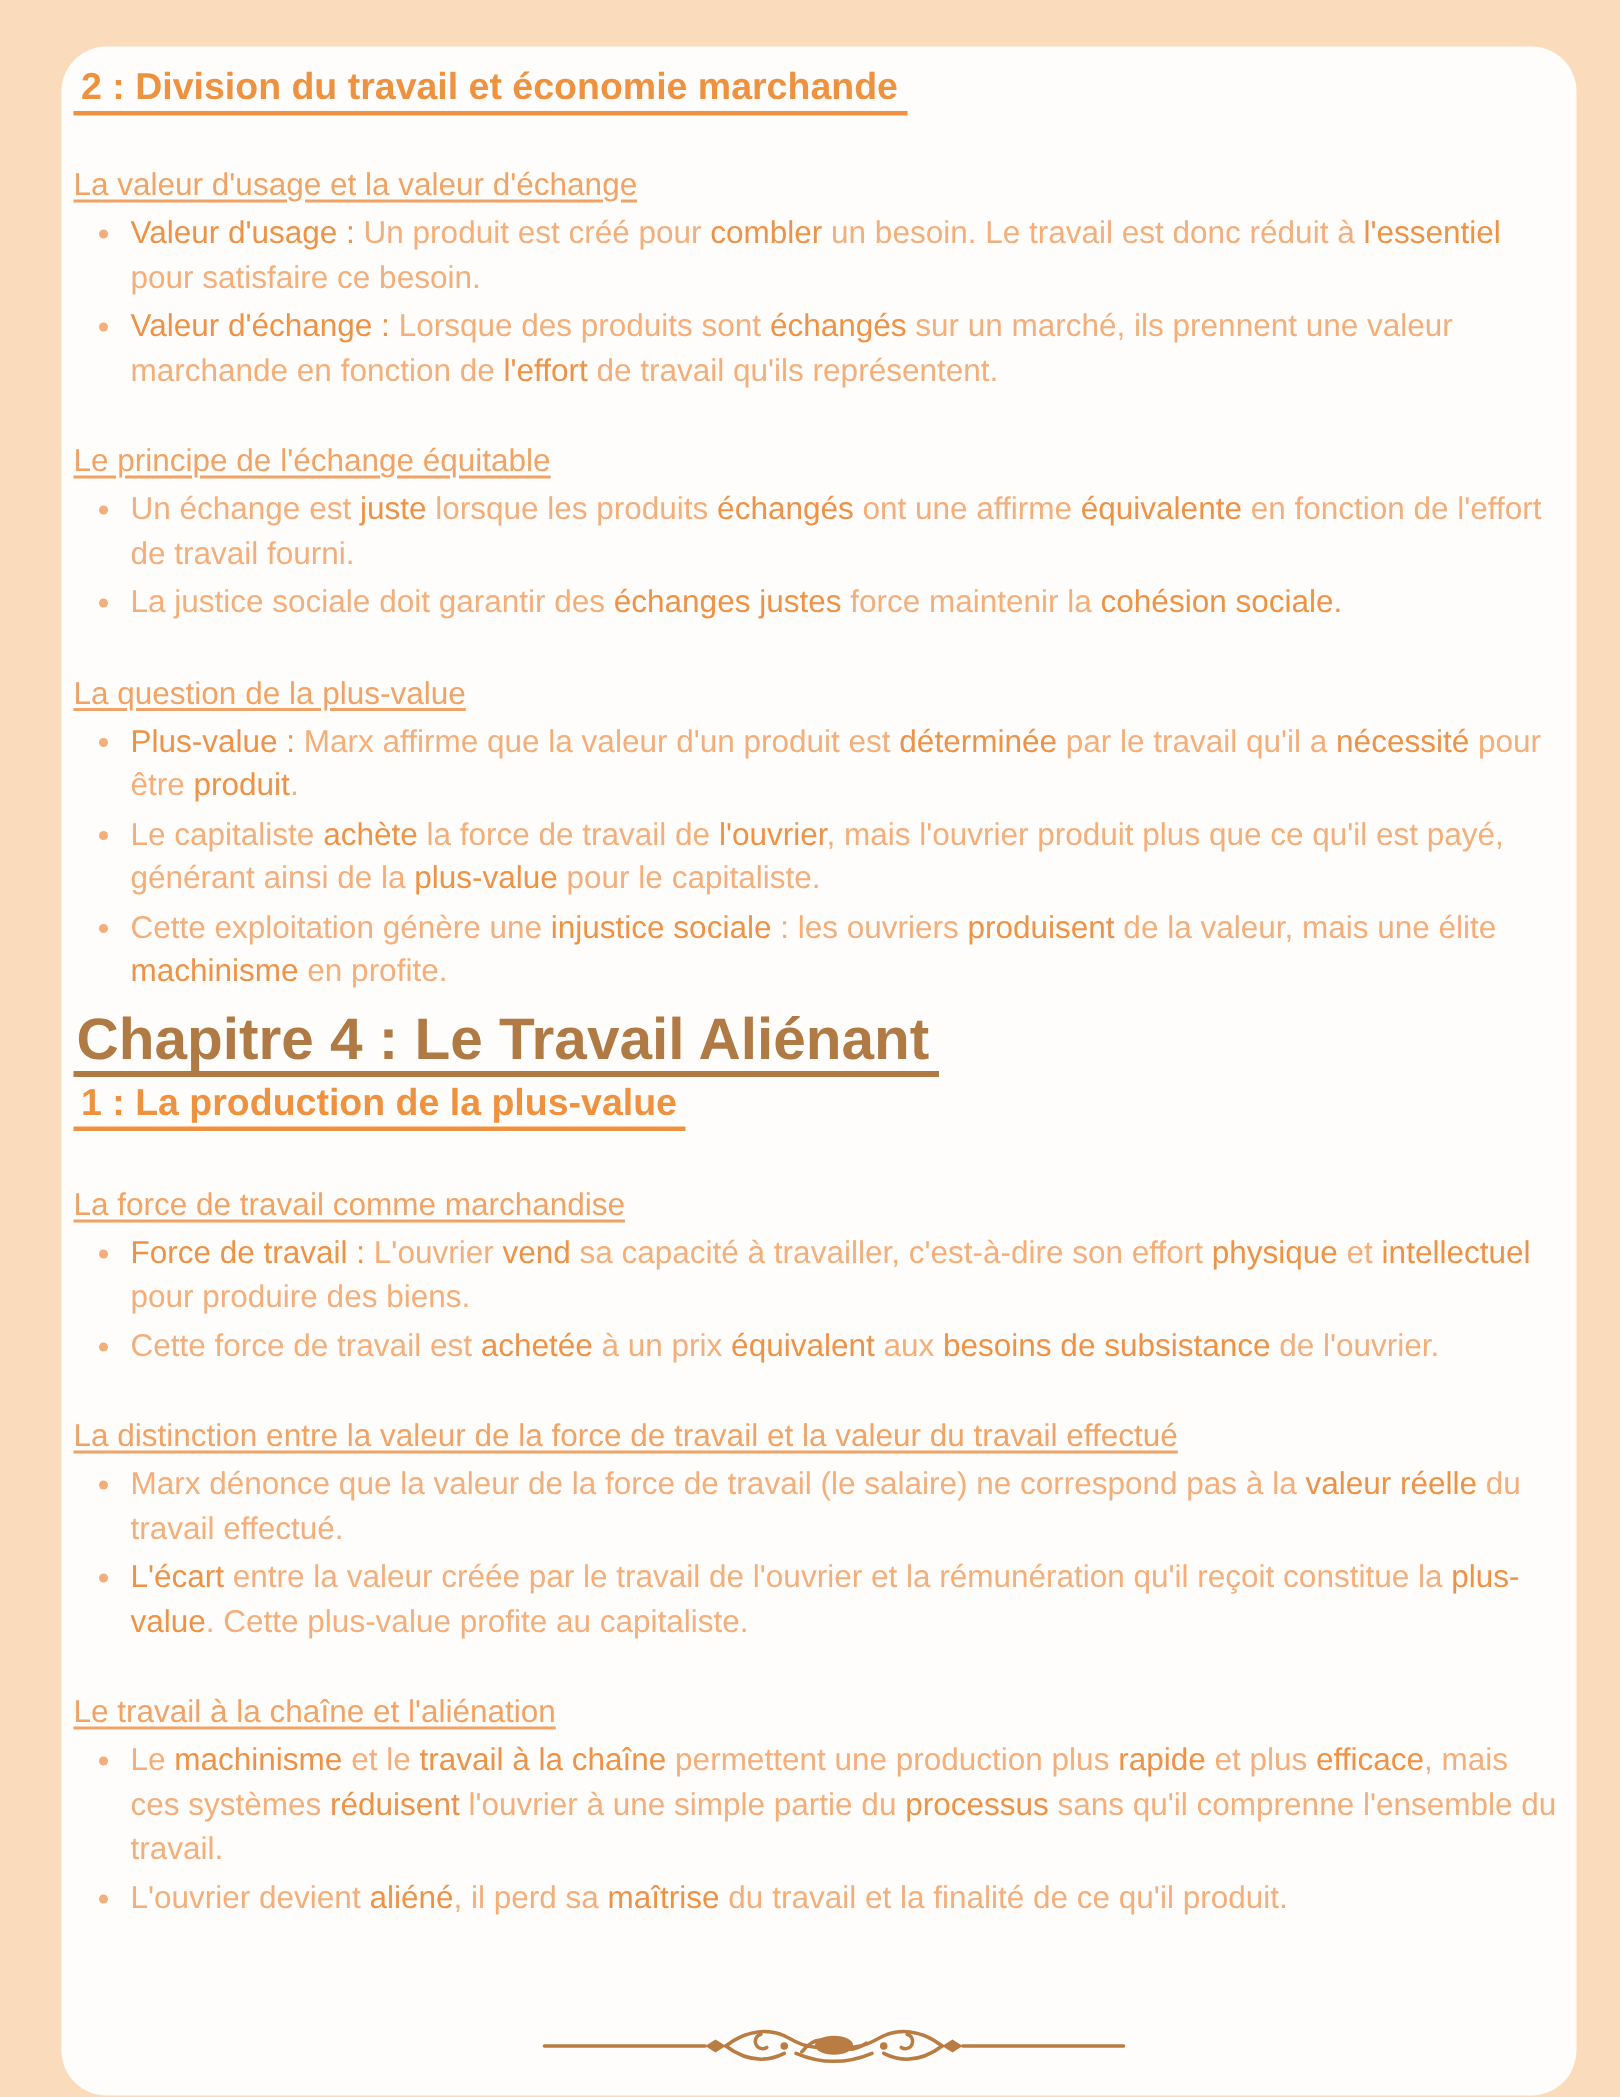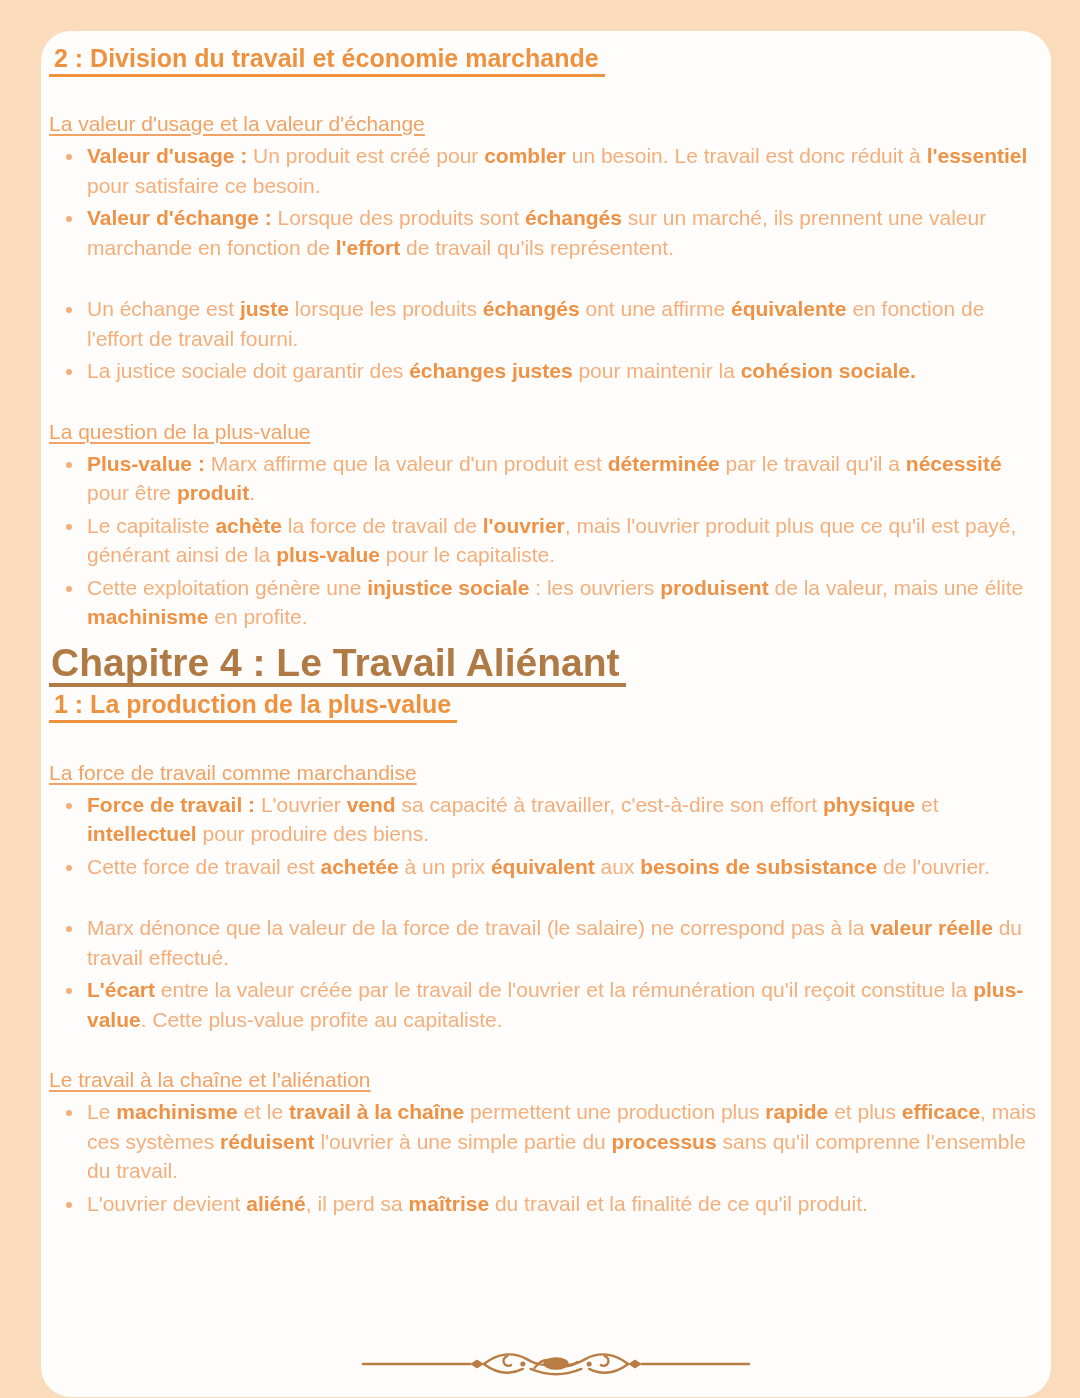--- a/index.html
+++ b/index.html
@@ -68,55 +68,55 @@
     list-style:disc;
   }
   ul.bullets li{
     font-size:21px;
     line-height:29.5px;
     color:var(--body);
     margin-bottom:3px;
     padding-left:2px;
   }
   ul.bullets li::marker{color:var(--body);}
-  ul.bullets li b{color:var(--bold);font-weight:700;}
+  ul.bullets li b{color:var(--bold);font-weight:400;}
   .flourish-wrap{
     position:absolute;
     bottom:16px;
     left:50%;
     transform:translateX(-50%) translateX(10px);
     width:390px;height:34px;
   }
 </style>
 </head>
 <body>
 
 <div class="card">
   <div id="content">
       <div class="title-row"><div class="section-title">2 : Division du travail et économie marchande</div></div>
       <div class="topic first-after-title"><div class="topic-heading">La valeur d'usage et la valeur d'échange</div><ul class="bullets">
           <li><b>Valeur d'usage : </b><span>Un produit est créé pour </span><b>combler</b><span> un besoin. Le travail est donc réduit à </span><b>l'essentiel</b><span> pour satisfaire ce besoin.</span></li>
           <li><b>Valeur d'échange : </b><span>Lorsque des produits sont </span><b>échangés</b><span> sur un marché, ils prennent une valeur marchande en fonction de </span><b>l'effort</b><span> de travail qu'ils représentent.</span></li>
         </ul></div>
-      <div class="topic"><ul class="bullets">
+      <div class="topic"><div class="topic-heading">Le principe de l'échange équitable</div><ul class="bullets">
           <li><span>Un échange est </span><b>juste</b><span> lorsque les produits </span><b>échangés</b><span> ont une affirme </span><b>équivalente</b><span> en fonction de l'effort de travail fourni.</span></li>
-          <li><span>La justice sociale doit garantir des </span><b>échanges justes</b><span> pour maintenir la </span><b>cohésion sociale.</b></li>
+          <li><span>La justice sociale doit garantir des </span><b>échanges justes</b><span> force maintenir la </span><b>cohésion sociale.</b></li>
         </ul></div>
       <div class="topic"><div class="topic-heading">La question de la plus-value</div><ul class="bullets">
           <li><b>Plus-value : </b><span>Marx affirme que la valeur d'un produit est </span><b>déterminée</b><span> par le travail qu'il a </span><b>nécessité</b><span> pour être </span><b>produit</b><span>.</span></li>
           <li><span>Le capitaliste </span><b>achète</b><span> la force de travail de </span><b>l'ouvrier</b><span>, mais l'ouvrier produit plus que ce qu'il est payé, générant ainsi de la </span><b>plus-value</b><span> pour le capitaliste.</span></li>
           <li><span>Cette exploitation génère une </span><b>injustice sociale</b><span> : les ouvriers </span><b>produisent</b><span> de la valeur, mais une élite </span><b>machinisme</b><span> en profite.</span></li>
         </ul></div>
       <div class="title-row"><div class="chapter-title">Chapitre 4 : Le Travail Aliénant</div></div>
       <div class="title-row"><div class="section-title">1 : La production de la plus-value</div></div>
       <div class="topic after-chapter"><div class="topic-heading">La force de travail comme marchandise</div><ul class="bullets">
           <li><b>Force de travail : </b><span>L'ouvrier </span><b>vend</b><span> sa capacité à travailler, c'est-à-dire son effort </span><b>physique</b><span> et </span><b>intellectuel</b><span> pour produire des biens.</span></li>
           <li><span>Cette force de travail est </span><b>achetée</b><span> à un prix </span><b>équivalent</b><span> aux </span><b>besoins de subsistance</b><span> de l'ouvrier.</span></li>
         </ul></div>
-      <div class="topic"><ul class="bullets">
+      <div class="topic"><div class="topic-heading">La distinction entre la valeur de la force de travail et la valeur du travail effectué</div><ul class="bullets">
           <li><span>Marx dénonce que la valeur de la force de travail (le salaire) ne correspond pas à la </span><b>valeur réelle</b><span> du travail effectué.</span></li>
           <li><b>L'écart</b><span> entre la valeur créée par le travail de l'ouvrier et la rémunération qu'il reçoit constitue la </span><b>plus-value</b><span>. Cette plus-value profite au capitaliste.</span></li>
         </ul></div>
       <div class="topic"><div class="topic-heading">Le travail à la chaîne et l'aliénation</div><ul class="bullets">
           <li><span>Le </span><b>machinisme</b><span> et le </span><b>travail à la chaîne</b><span> permettent une production plus </span><b>rapide</b><span> et plus </span><b>efficace</b><span>, mais ces systèmes </span><b>réduisent</b><span> l'ouvrier à une simple partie du </span><b>processus</b><span> sans qu'il comprenne l'ensemble du travail.</span></li>
           <li><span>L'ouvrier devient </span><b>aliéné</b><span>, il perd sa </span><b>maîtrise</b><span> du travail et la finalité de ce qu'il produit.</span></li>
         </ul></div>
     </div>
 
   <div class="flourish-wrap">

